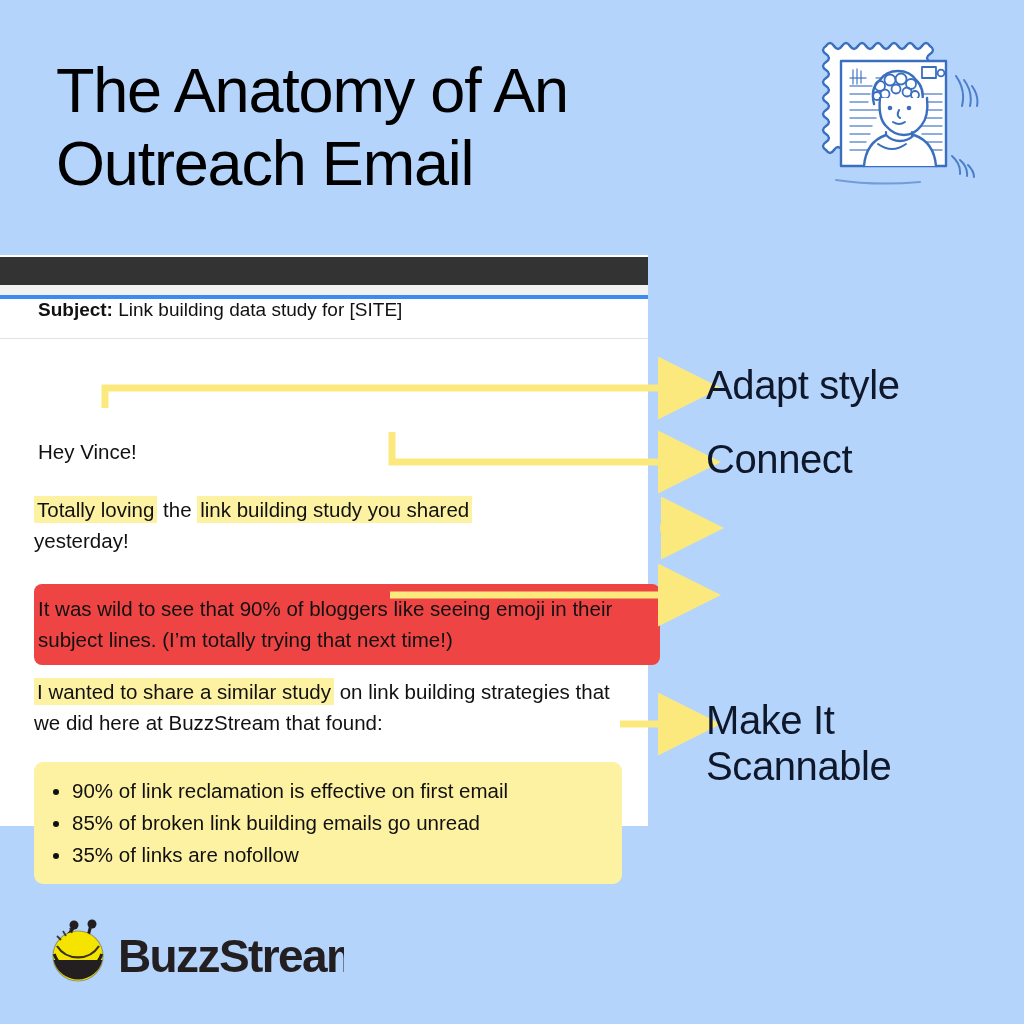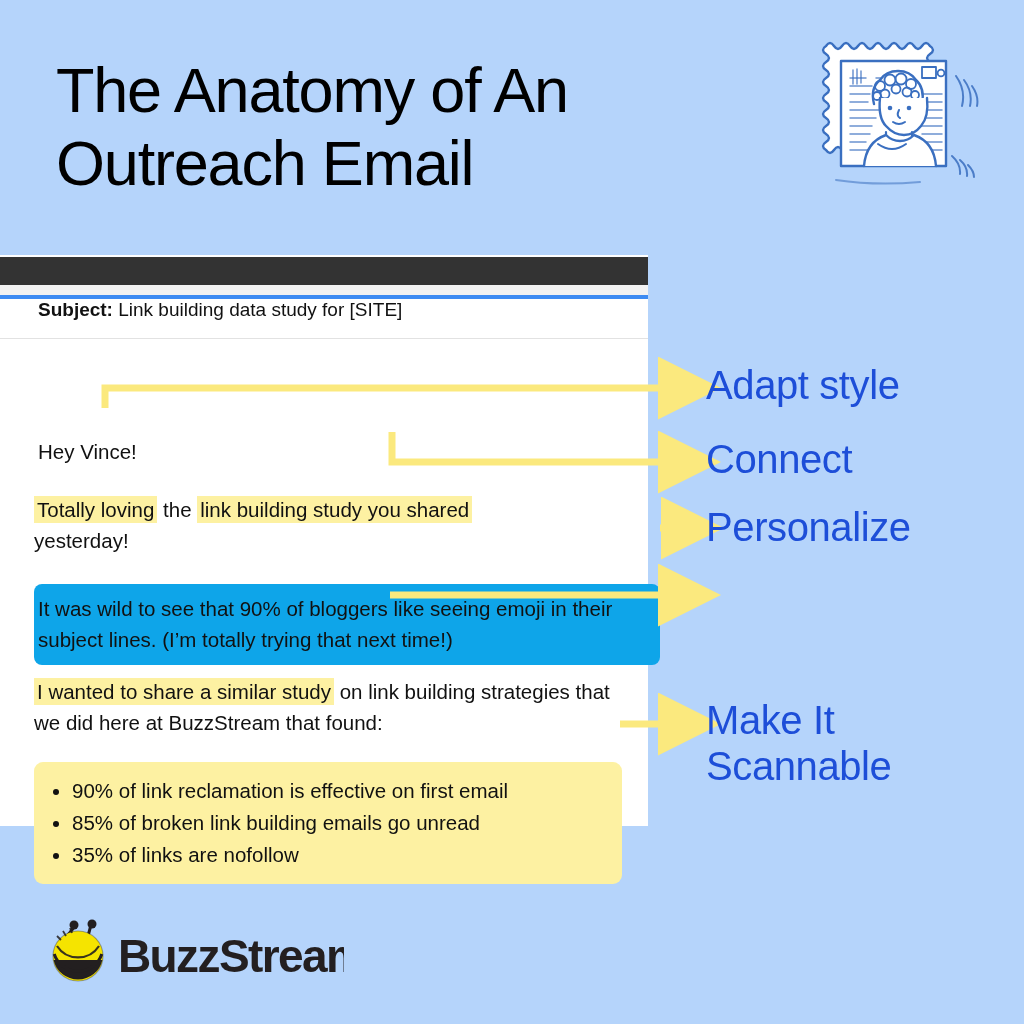--- a/index.html
+++ b/index.html
@@ -90,21 +90,21 @@
   
   #p-greeting { left:38px; top:95px; }
 
   
   #p-one { left:34px; top:153px; width:580px; }
 
   
   #p-two {
     left:34px; top:243px;
     width:626px;
-    background:#0ea5e9;
+    background:#ef4444;
     border-radius:8px;
     padding:9px 10px 10px 4px;
   }
 
   
   #p-three { left:34px; top:335px; width:590px; }
 
   
   #p-bullets {
     left:34px; top:421px;
@@ -115,21 +115,21 @@
   }
   #p-bullets ul { list-style:disc; }
   #p-bullets li { margin:1px 0; }
 
   
   .label {
     position:absolute;
     left:706px;
     font-size:40px;
     line-height:1.14;
-    color:#1d4ed8;
+    color:#0f172a;
     letter-spacing:-0.4px;
     width:316px;
   }
   #lbl-adapt      { top:363px; }
   #lbl-connect    { top:437px; }
   #lbl-personalize{ top:505px; }
   #lbl-help       { top:570px; }
   #lbl-make       { top:698px; }
 
   
@@ -242,21 +242,20 @@
       <path d="M105 408 V388 H665" marker-end="url(#ah)"></path>
       <path d="M392 432 V462 H665" marker-end="url(#ah)"></path>
       <path d="M660 528 H668" marker-end="url(#ah)"></path>
       <path d="M390 595 H665" marker-end="url(#ah)"></path>
       <path d="M620 724 H665" marker-end="url(#ah)"></path>
     </g>
   </svg>
 
   <div class="label" id="lbl-adapt">Adapt style</div>
   <div class="label" id="lbl-connect">Connect</div>
-  <div class="label" id="lbl-personalize">Personalize</div>
   <div class="label" id="lbl-make">
     <span>Make It</span><br>
     <span>Scannable</span>
   </div>
 
   <svg id="logo" viewBox="0 0 300 72">
     <g>
       <path d="M22 22 L30 11" stroke="#231f20" stroke-width="3" fill="none" stroke-linecap="round"></path>
       <path d="M44 20 L47 9" stroke="#231f20" stroke-width="3" fill="none" stroke-linecap="round"></path>
       <circle cx="30" cy="9" r="4.5" fill="#231f20"></circle>

